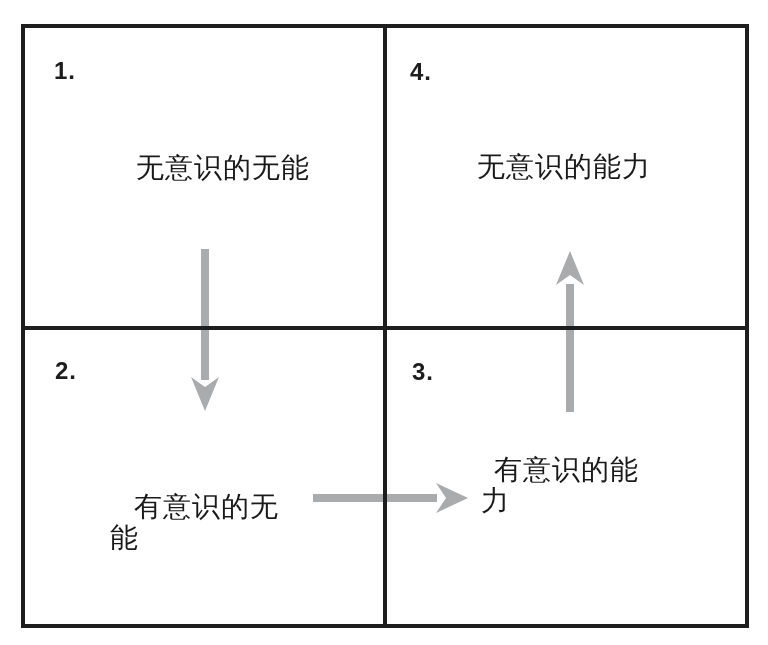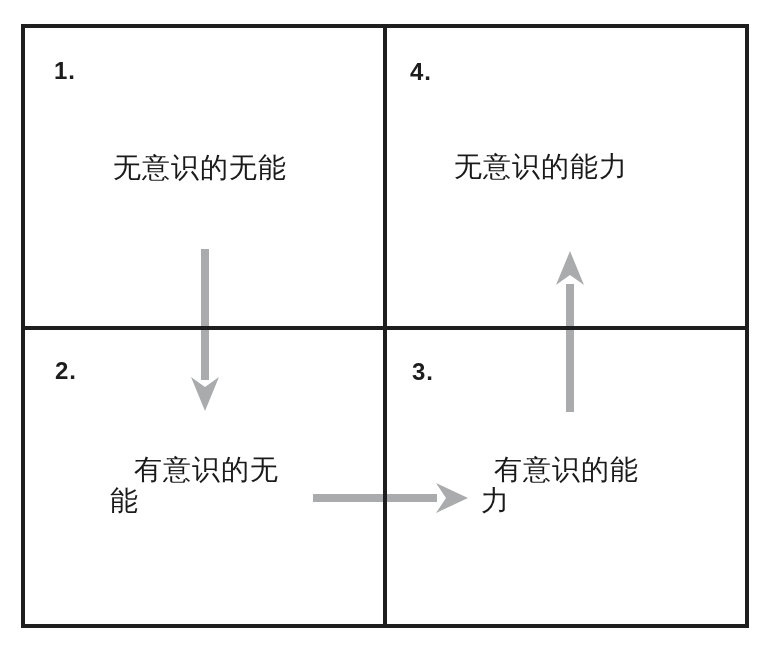--- a/index.html
+++ b/index.html
@@ -57,23 +57,23 @@
   .num-2 { left: 55px;  top: 357px; }
   .num-3 { left: 412px; top: 358px; }
   .q-label {
     position: absolute;
     font-size: 28px;
     line-height: 31px;
     letter-spacing: 1px;
     color: #1a1a1a;
     z-index: 3;
   }
-  .label-1 { left: 90px;  top: 152px; width: 220px; text-align: center; }
-  .label-4 { left: 454px; top: 151px; width: 220px; }
-  .label-2 { left: 110px; top: 454px; width: 180px; }
+  .label-1 { left: 90px;  top: 152px; width: 220px; text-align: right; }
+  .label-4 { left: 454px; top: 151px; width: 220px; text-align: center; }
+  .label-2 { left: 110px; top: 491px; width: 180px; }
   .label-3 { left: 481px; top: 454px; width: 180px; }
   .line-indent-24 { padding-left: 24px; }
   .line-indent-13 { padding-left: 13px; }
   .arrow-layer {
     position: absolute;
     left: 0;
     top: 0;
     width: 768px;
     height: 645px;
     z-index: 1;

